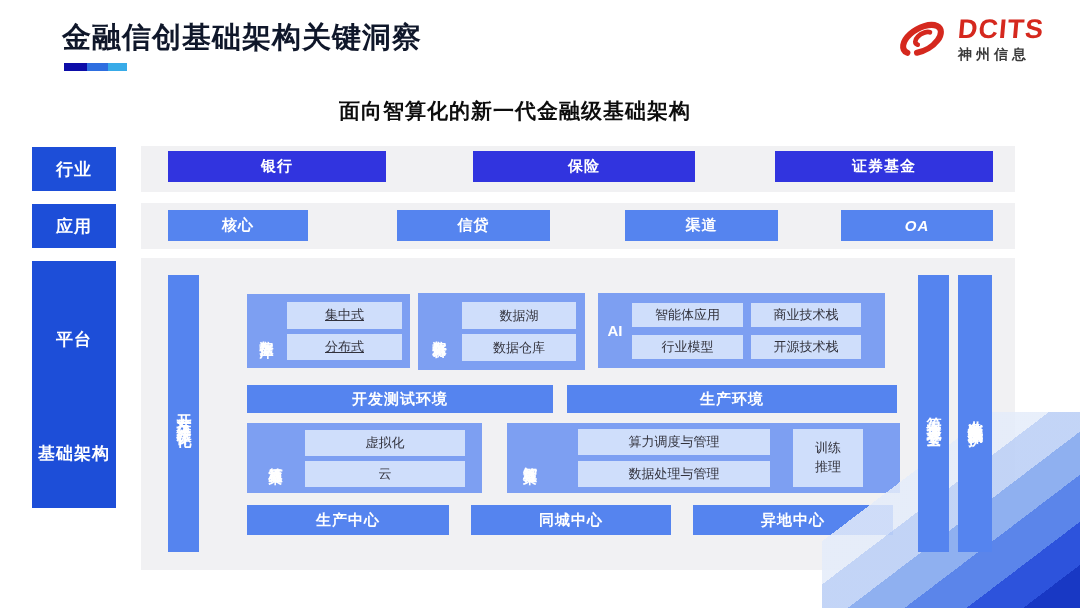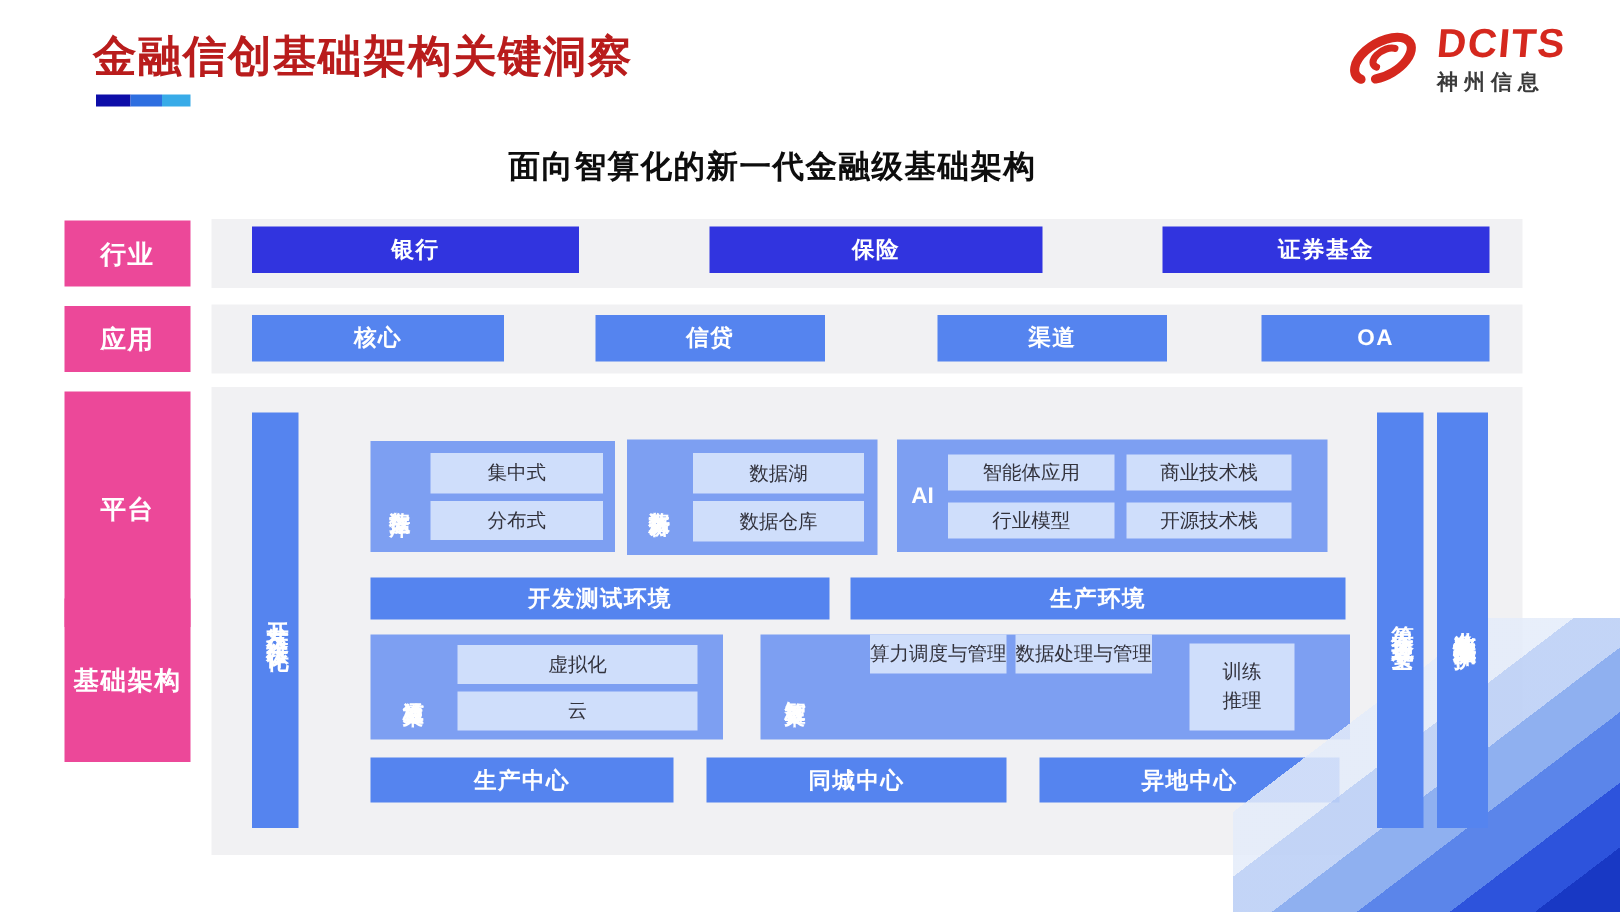--- a/index.html
+++ b/index.html
@@ -1,67 +1,67 @@
 <!DOCTYPE html>
 <html><head>
 <meta charset="utf-8">
 <style>
   html,body{margin:0;padding:0;background:#888;}
   .slide{
     position:relative; width:1080px; height:608px; background:#ffffff;
     overflow:hidden; font-family:"Liberation Sans","DejaVu Sans",sans-serif;
   }
   
-  .title{position:absolute;left:62px;top:18px;font-size:29px;font-weight:700;color:#b91c1c;letter-spacing:1px;}
+  .title{position:absolute;left:62px;top:18px;font-size:29px;font-weight:700;color:#0f172a;letter-spacing:1px;}
   .title-underline{position:absolute;left:64px;top:63px;display:flex;height:8px;}
   .title-underline i{display:block;height:8px;}
   .u1{width:23px;background:#0d0da8;}
   .u2{width:21px;background:#2e6ee0;}
   .u3{width:19px;background:#38abe8;}
   .logo{position:absolute;right:36px;top:16px;display:flex;align-items:center;gap:8px;}
   .logo-text{display:flex;flex-direction:column;align-items:flex-start;}
   .logo-brand{font-size:27px;font-weight:800;color:#d5281e;transform:skewX(-5deg);letter-spacing:1px;line-height:1;}
   .logo-company{font-size:14px;font-weight:700;color:#3a3a3a;letter-spacing:4px;margin-top:4px;line-height:1;}
   .subtitle{position:absolute;left:515px;top:97px;transform:translateX(-50%);font-size:21px;font-weight:700;color:#0d0d0d;white-space:nowrap;letter-spacing:1px;}
   
   .strip{position:absolute;background:#f1f1f3;}
-  .navlabel{position:absolute;left:43px;width:84px;background:#ec4899;color:#fff;
+  .navlabel{position:absolute;left:32px;width:84px;background:#1d4ed8;color:#fff;
     display:flex;align-items:center;justify-content:center;font-size:17px;font-weight:700;letter-spacing:1px;}
   .btn{position:absolute;color:#fff;display:flex;align-items:center;justify-content:center;
     font-size:15px;font-weight:700;letter-spacing:1px;background:#5584ef;}
   .btn-dark{background:#3134df;}
   .vbar{position:absolute;top:275px;height:277px;background:#5584ef;color:#fff;
     writing-mode:vertical-rl;text-orientation:upright;display:flex;align-items:center;justify-content:center;
     font-size:15px;font-weight:700;letter-spacing:3px;z-index:2;}
   .group{position:absolute;background:#7d9ff2;display:flex;}
   .group-label{writing-mode:vertical-rl;text-orientation:upright;color:#fff;font-weight:700;font-size:14px;
     display:flex;align-items:center;justify-content:center;letter-spacing:1px;}
   .chips{display:flex;flex-direction:column;justify-content:center;gap:5px;flex:1;}
   .chip{background:#cfdefb;color:#32323c;font-size:13px;display:flex;align-items:center;justify-content:center;}
   
   .g-db{left:247px;top:294px;width:163px;height:74px;}
   .g-db .group-label{width:40px;}
   .g-db .chips{padding:8px 8px 8px 0;}
-  .g-db .chip{height:27px;}
+  .g-db .chip{height:27px;text-decoration:underline;}
   .g-an{left:418px;top:293px;width:167px;height:77px;}
   .g-an .group-label{width:44px;}
   .g-an .chips{padding:9px 9px 9px 0;}
   .g-an .chip{height:27px;}
   .g-ai{left:598px;top:293px;width:287px;height:75px;}
   .g-ai .ai-label{width:34px;color:#fff;font-weight:700;font-size:15px;display:flex;align-items:center;justify-content:center;}
   .ai-grid{display:grid;grid-template-columns:111px 110px;grid-auto-rows:24px;gap:8px;align-content:center;}
   .g-ai .chip{height:24px;}
   
   .g-gen{left:247px;top:423px;width:235px;height:70px;}
   .g-gen .group-label{width:58px;}
   .g-gen .chips{padding:6px 17px 6px 0;}
   .g-gen .chip{height:26px;}
   .g-int{left:507px;top:423px;width:393px;height:70px;}
   .g-int .group-label{width:47px;}
-  .g-int .mid{display:flex;flex-direction:row;justify-content:center;gap:6px;width:192px;padding-left:24px;}
+  .g-int .mid{display:flex;flex-direction:column;justify-content:center;gap:6px;width:192px;padding-left:24px;}
   .g-int .chip{height:26px;}
   .side-box{position:absolute;left:286px;top:6px;width:70px;height:58px;background:#cfdefb;color:#32323c;
     font-size:13px;display:flex;align-items:center;justify-content:center;text-align:center;line-height:1.45;}
   .side-box span{display:block;width:30px;}
   
   .corner-deco{position:absolute;right:0;bottom:0;width:258px;height:196px;z-index:1;pointer-events:none;
     background:linear-gradient(to bottom right,
       rgba(255,255,255,0) 0 33%,
       rgba(228,236,250,.85) 33% 44%,
       rgba(190,209,246,.92) 44% 55%,
@@ -103,24 +103,24 @@
 
   <div class="navlabel" style="top:147px;height:44px;">行业</div>
   <div class="navlabel" style="top:204px;height:44px;">应用</div>
   <div class="navlabel" style="top:261px;height:157px;">平台</div>
   <div class="navlabel" style="top:399px;height:109px;">基础架构</div>
 
   <div class="btn btn-dark" style="left:168px;top:151px;width:218px;height:31px;">银行</div>
   <div class="btn btn-dark" style="left:473px;top:151px;width:222px;height:31px;">保险</div>
   <div class="btn btn-dark" style="left:775px;top:151px;width:218px;height:31px;">证券基金</div>
 
-  <div class="btn" style="left:168px;top:210px;width:168px;height:31px;">核心</div>
+  <div class="btn" style="left:168px;top:210px;width:140px;height:31px;">核心</div>
   <div class="btn" style="left:397px;top:210px;width:153px;height:31px;">信贷</div>
   <div class="btn" style="left:625px;top:210px;width:153px;height:31px;">渠道</div>
-  <div class="btn" style="left:841px;top:210px;width:152px;height:31px;">OA</div>
+  <div class="btn" style="left:841px;top:210px;width:152px;height:31px;font-style:italic;">OA</div>
 
   <div class="vbar" style="left:168px;width:31px;">开发运维一体化</div>
   <div class="vbar" style="left:918px;width:31px;">等保合规安全</div>
   <div class="vbar" style="left:958px;width:34px;letter-spacing:1px;">业务连续性及数据保护</div>
 
   <div class="group g-db">
     <div class="group-label">数据库</div>
     <div class="chips">
       <div class="chip">集中式</div>
       <div class="chip">分布式</div>

